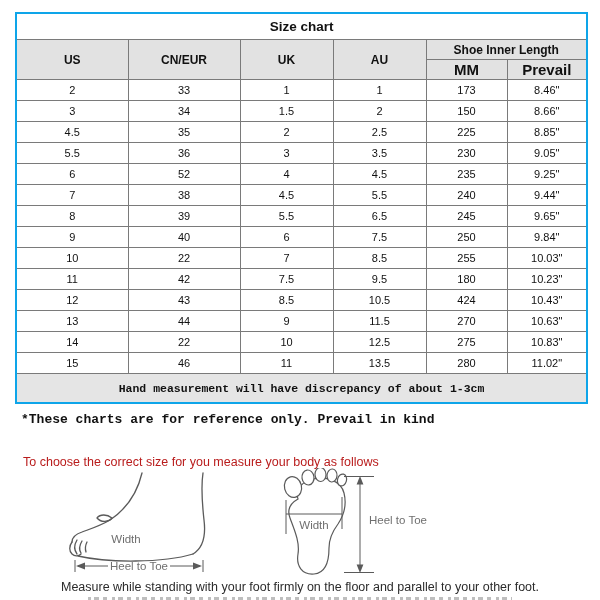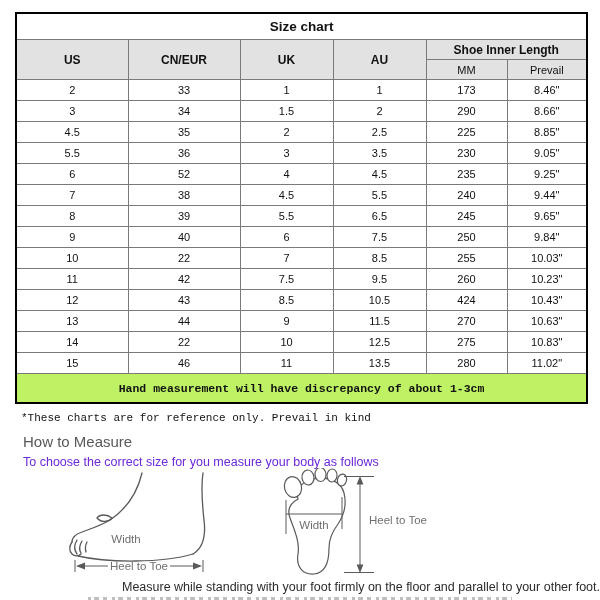--- a/index.html
+++ b/index.html
@@ -1,36 +1,36 @@
 <!DOCTYPE html>
 <html><head>
 <meta charset="utf-8">
 <style>
   html,body{margin:0;padding:0;background:#fff;}
   .sheet{position:relative;width:600px;height:600px;background:#fff;overflow:hidden;
          font-family:"Liberation Sans",sans-serif;}
 
   
   .tbl-wrap{position:absolute;left:15px;top:12px;}
-  table.size{border-collapse:collapse;width:571px;table-layout:fixed;border:2px solid #000000;}
+  table.size{border-collapse:collapse;width:571px;table-layout:fixed;border:2px solid #0ea5e9;}
   table.size td,table.size th{border:1px solid #7a7a7a;text-align:center;vertical-align:middle;
          color:#111;padding:0;}
   table.size .title-cell{font-weight:bold;font-size:13.5px;height:25px;background:#fff;}
   table.size th{background:#e2e2e2;font-size:12px;font-weight:bold;height:19px;}
-  table.size th.sub{font-weight:normal;font-size:11px;}
+  table.size th.sub{font-weight:bold;font-size:15px;}
   table.size tbody td{font-size:11px;height:20px;}
   table.size .note-cell{font-family:"Liberation Mono","DejaVu Sans Mono",monospace;
-         font-weight:bold;font-size:11.5px;height:28px;background:#bef264;}
+         font-weight:bold;font-size:11.5px;height:28px;background:#e5e5e5;}
 
   
   .ref-note{position:absolute;left:21px;top:412px;font-family:"Liberation Mono","DejaVu Sans Mono",monospace;
-         font-weight:normal;font-size:11px;color:#111;white-space:nowrap;}
+         font-weight:bold;font-size:13px;color:#111;white-space:nowrap;}
   .htm-heading{position:absolute;left:23px;top:433px;font-size:15px;color:#595959;}
-  .htm-intro{position:absolute;left:23px;top:455px;font-size:12.5px;color:#6d28d9;}
-  .measure-note{position:absolute;left:0;top:580px;width:600px;text-align:right;
+  .htm-intro{position:absolute;left:23px;top:455px;font-size:12.5px;color:#b91c1c;}
+  .measure-note{position:absolute;left:0;top:580px;width:600px;text-align:center;
          font-size:12.5px;color:#2b2b2b;}
   .cutoff{position:absolute;top:597px;left:88px;width:424px;height:3px;opacity:.55;
          background:repeating-linear-gradient(90deg,#8a8a8a 0 3px,transparent 3px 6px,
          #8a8a8a 6px 11px,transparent 11px 15px,#8a8a8a 15px 19px,transparent 19px 24px);}
 
   
   .svg-abs{position:absolute;}
   .diag-stroke{fill:none;stroke:#5a5a5a;stroke-width:1.3;stroke-linecap:round;stroke-linejoin:round;}
   .diag-thin{fill:none;stroke:#5a5a5a;stroke-width:1;}
   .diag-fillwhite{fill:#fff;stroke:#5a5a5a;stroke-width:1.2;}
@@ -75,21 +75,21 @@
             <td>1</td>
             <td>1</td>
             <td>173</td>
             <td>8.46"</td>
           </tr>
           <tr>
             <td>3</td>
             <td>34</td>
             <td>1.5</td>
             <td>2</td>
-            <td>290</td>
+            <td>150</td>
             <td>8.66"</td>
           </tr>
           <tr>
             <td>4.5</td>
             <td>35</td>
             <td>2</td>
             <td>2.5</td>
             <td>225</td>
             <td>8.85"</td>
           </tr>
@@ -139,21 +139,21 @@
             <td>7</td>
             <td>8.5</td>
             <td>255</td>
             <td>10.03"</td>
           </tr>
           <tr>
             <td>11</td>
             <td>42</td>
             <td>7.5</td>
             <td>9.5</td>
-            <td>260</td>
+            <td>180</td>
             <td>10.23"</td>
           </tr>
           <tr>
             <td>12</td>
             <td>43</td>
             <td>8.5</td>
             <td>10.5</td>
             <td>424</td>
             <td>10.43"</td>
           </tr>
@@ -184,21 +184,20 @@
         </tbody>
       <tfoot>
         <tr>
           <td class="note-cell" colspan="6">Hand measurement will have discrepancy of about 1-3cm</td>
         </tr>
       </tfoot>
     </table>
   </div>
 
   <div class="ref-note">*These charts are for reference only. Prevail in kind</div>
-  <div class="htm-heading">How to Measure</div>
   <div class="htm-intro">To choose the correct size for you measure your body as follows</div>
 
   <svg class="svg-abs" style="left:68px;top:472px;" width="160" height="106" viewBox="0 0 160 106">
     <g class="diag-stroke">
 
       <path d="M74,1 C70,18 60,36 42,48 C32,54 22,57 14,60 C8,62 4,66 4,70"></path>
 
       <path d="M4,70 C1,74 1,79 4,82 C7,85 11,84 13,82"></path>
       <path d="M9,68 C6,73 6,78 9,82"></path>
       <path d="M14,69 C11,74 11,78 13,81"></path>

